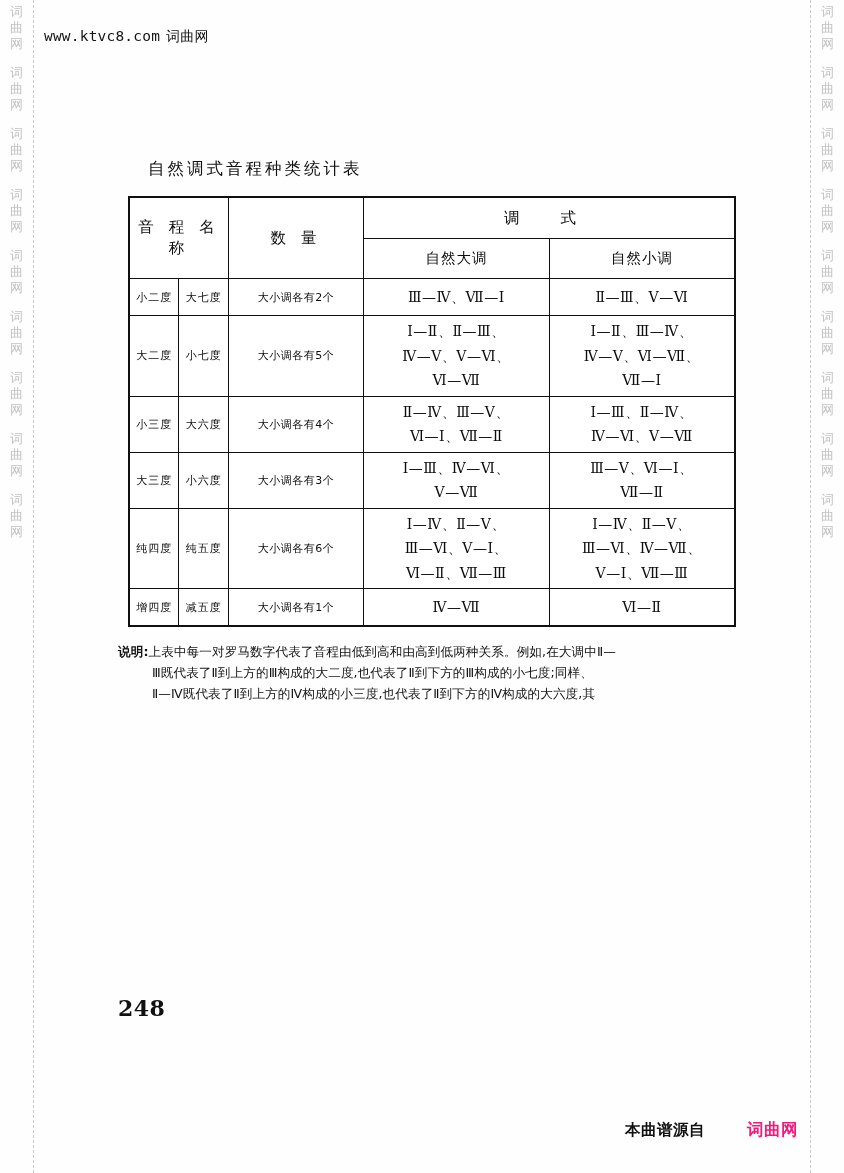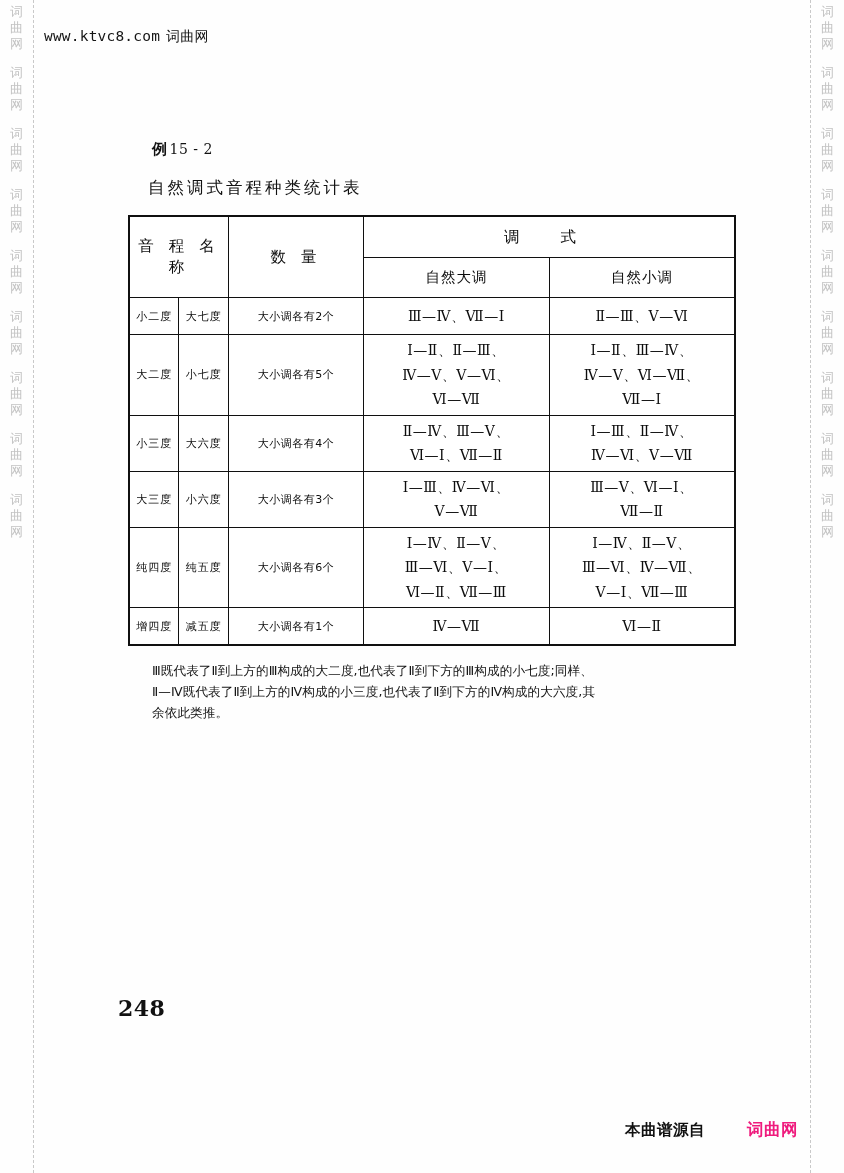--- a/index.html
+++ b/index.html
@@ -319,23 +319,20 @@
         <span style="color: rgb(195, 195, 195);">网</span>
       </div>
     </div>
 
   <div id="topbar">
     <span>www.ktvc8.com</span><span class="cn">词曲网</span>
   </div>
 
   <div id="content">
 
-    <div class="example-label">
-      <span>例</span><span class="num">15 - 2</span>
-    </div>
 
     <div class="table-title">自然调式音程种类统计表</div>
 
     <table class="stat">
       <thead>
         <tr>
           <th class="h-name hd-big" colspan="2" rowspan="2">音 程 名 称</th>
           <th class="h-count hd-big" rowspan="2">数  量</th>
           <th class="hd-mode" colspan="2">调    式</th>
         </tr>
@@ -420,23 +417,23 @@
               <span class="ln">Ⅳ—Ⅶ</span>
             </td>
             <td class="deg">
               <span class="ln">Ⅵ—Ⅱ</span>
             </td>
           </tr>
         </tbody>
     </table>
 
     <div class="note">
+      <span class="ln"><span class="lbl">说明:</span><span>上表中每一对罗马数字代表了音程由低到高和由高到低两种关系。例如,在大调中Ⅱ—</span></span>
       <span class="ln ind">Ⅲ既代表了Ⅱ到上方的Ⅲ构成的大二度,也代表了Ⅱ到下方的Ⅲ构成的小七度;同样、</span>
       <span class="ln ind">Ⅱ—Ⅳ既代表了Ⅱ到上方的Ⅳ构成的小三度,也代表了Ⅱ到下方的Ⅳ构成的大六度,其</span>
-      <span class="ln ind">余依此类推。</span>
     </div>
 
 
   </div>
 
   <div id="pageno">248</div>
 
   <div id="footer-credit">
     <span class="src">本曲谱源自</span>
     <span class="brand" style="color: rgb(239, 27, 125);">词曲网</span>

